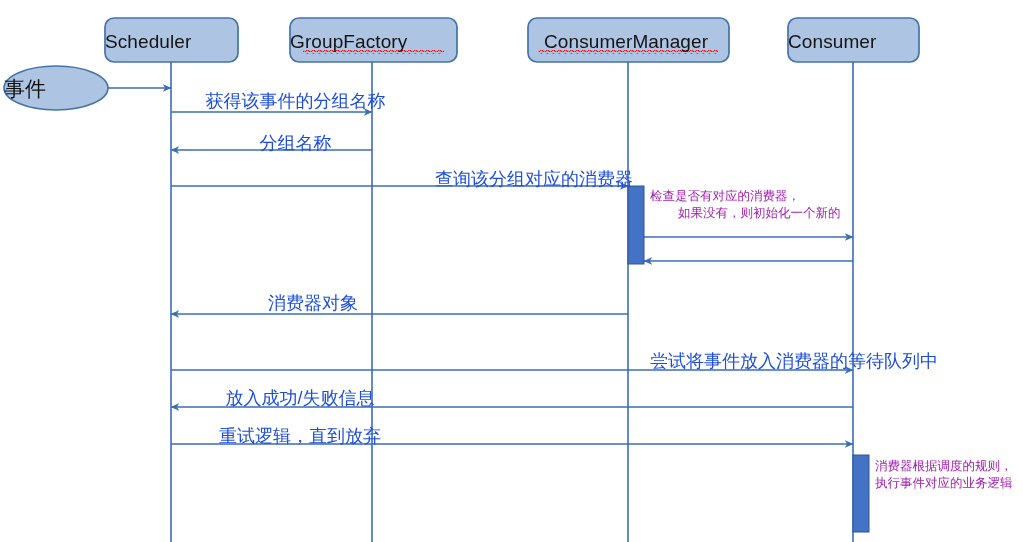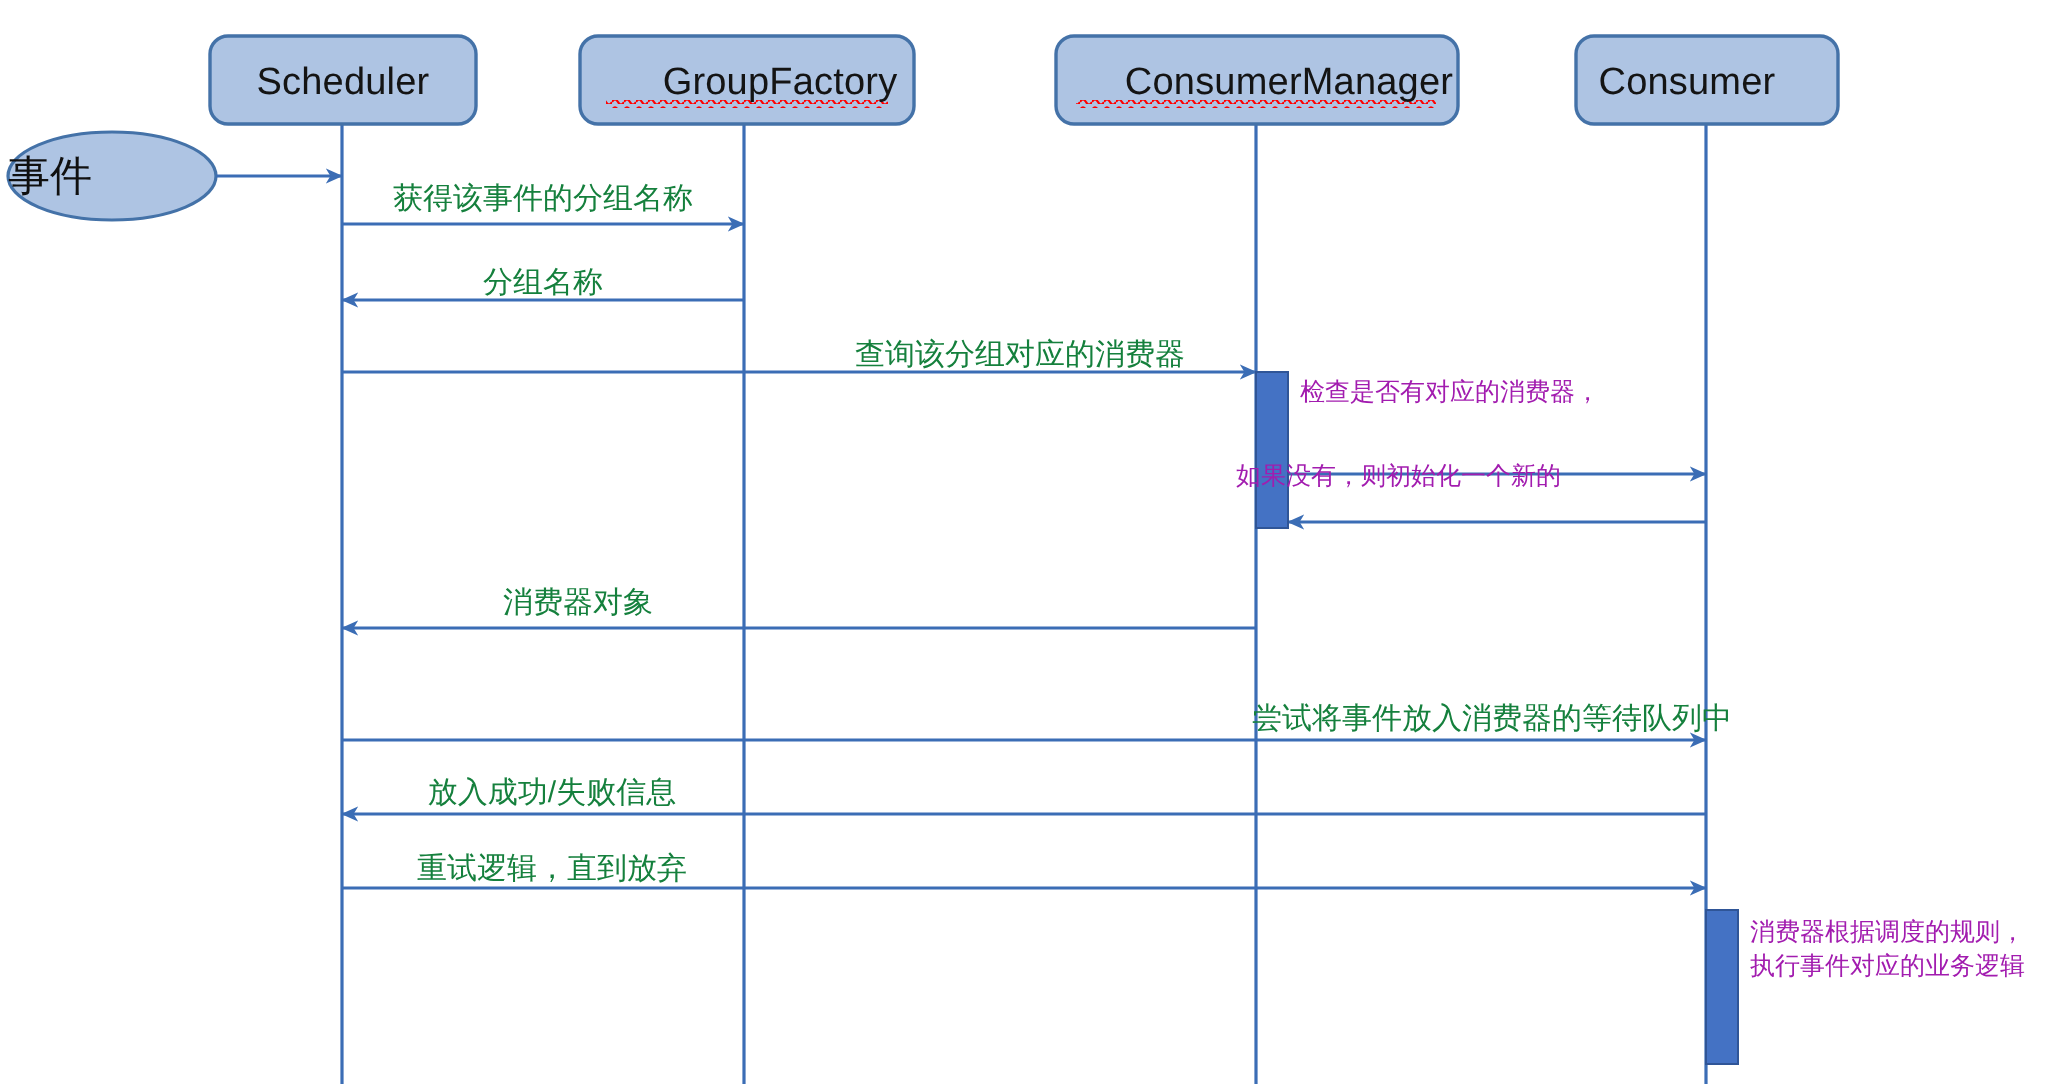--- a/index.html
+++ b/index.html
@@ -37,35 +37,36 @@
   .lbl {
     position: absolute;
     color: #1a1a1a;
     white-space: pre;
     line-height: 1.32;
     pointer-events: auto;
   }
   .participant-label {
     font-size: 19px;
     color: #141414;
-    text-align: center;
+    text-align: left;
     letter-spacing: 0.1px;
   }
   .participant-label.misspelled {
     border-bottom: 0px solid transparent;
   }
   .actor-label {
     font-size: 21px;
     color: #101010;
     text-align: left;
   }
   .msg-label {
-    font-size: 15px;
-    color: #15803d;
+    font-size: 18px;
+    color: #1d4ed8;
     text-align: center;
+    padding-left: 24px;
   }
   .note-label {
     font-size: 12.5px;
     color: #a21caf;
     text-align: left;
   }
 </style>
 </head>
 <body>
 
@@ -137,19 +138,19 @@
 
     <div class="lbl msg-label" style="left:171px; top:90px; width:201px;">获得该事件的分组名称</div>
     <div class="lbl msg-label" style="left:171px; top:132px; width:201px;">分组名称</div>
     <div class="lbl msg-label" style="left:400px; top:168px; width:220px;text-align:center;">查询该分组对应的消费器</div>
     <div class="lbl msg-label" style="left:181px; top:292px; width:216px;">消费器对象</div>
     <div class="lbl msg-label" style="left:626px; top:350px; width:230px;">尝试将事件放入消费器的等待队列中</div>
     <div class="lbl msg-label" style="left:176px; top:387px; width:200px;">放入成功/失败信息</div>
     <div class="lbl msg-label" style="left:176px; top:425px; width:200px;">重试逻辑，直到放弃</div>
 
     <div class="lbl note-label" style="left:650px; top:188px; width:220px;">检查是否有对应的消费器，</div>
-    <div class="lbl note-label" style="left:618px; top:205px; width:230px;margin-top:25px;">如果没有，则初始化一个新的</div>
+    <div class="lbl note-label" style="left:678px; top:205px; width:230px;">如果没有，则初始化一个新的</div>
 
     <div class="lbl note-label" style="left:875px; top:458px; width:150px;">消费器根据调度的规则，</div>
     <div class="lbl note-label" style="left:875px; top:475px; width:150px;">执行事件对应的业务逻辑</div>
 
   </div>
 </div>
 
 </body></html>

